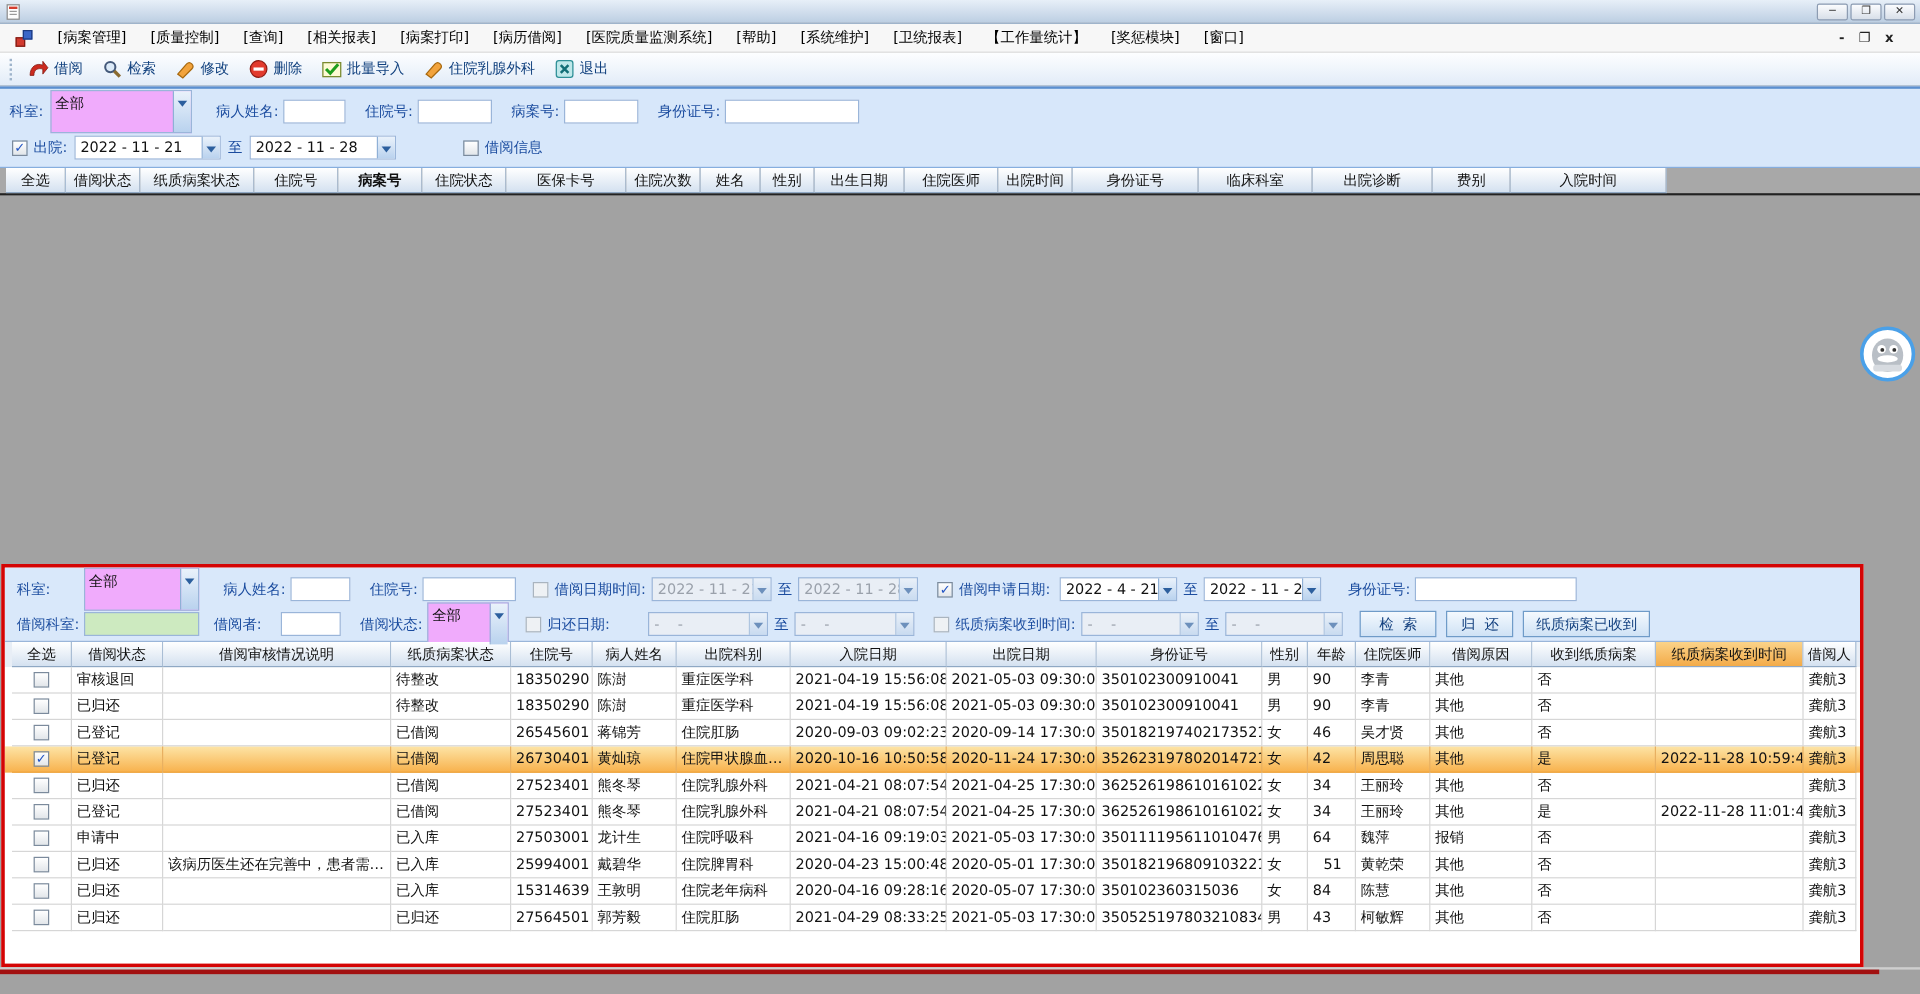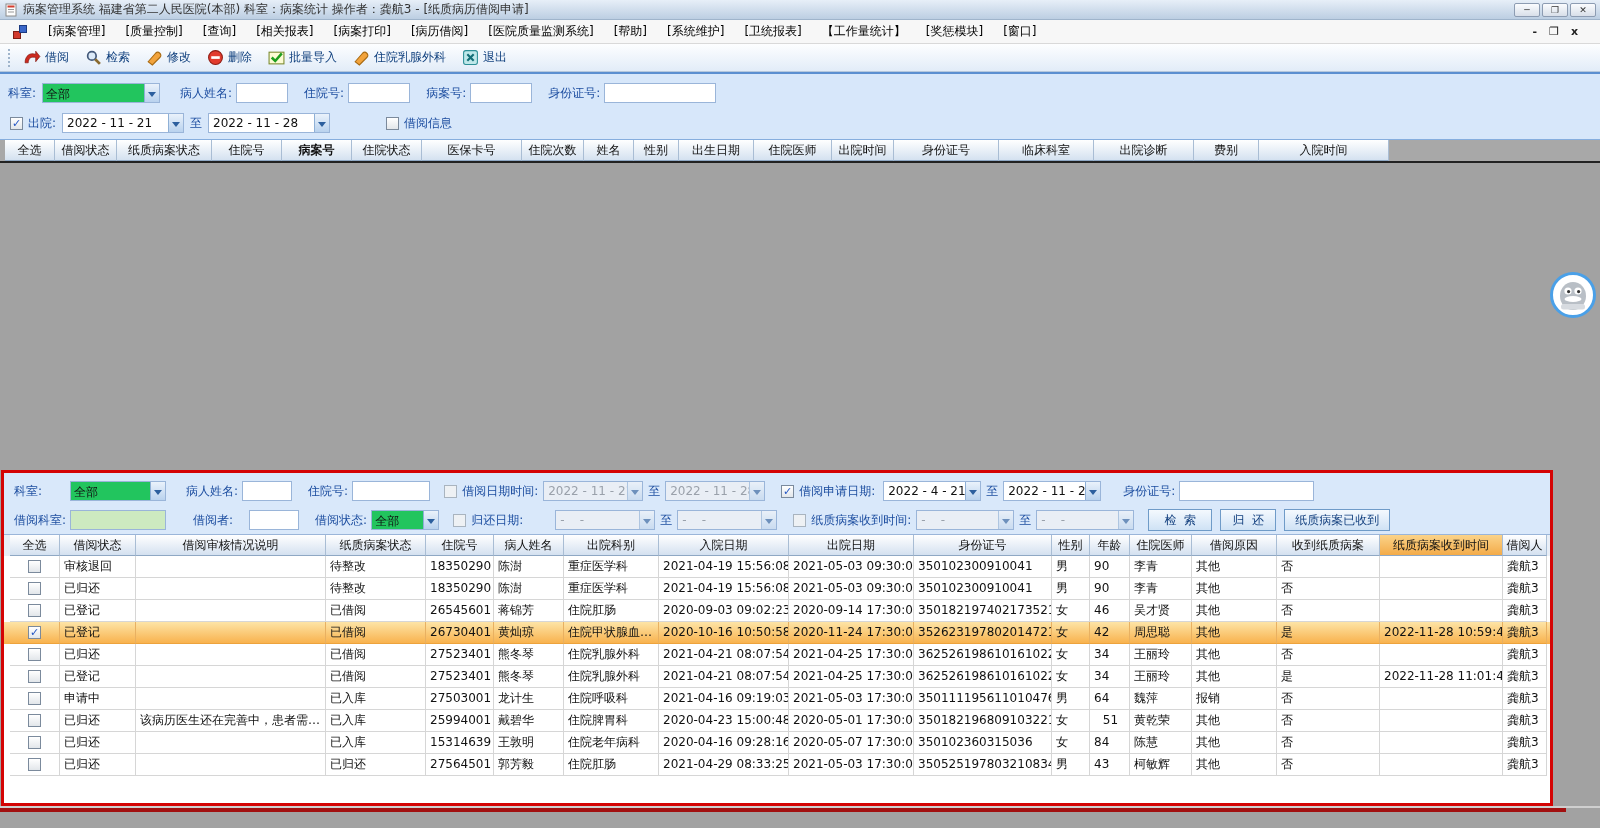--- a/index.html
+++ b/index.html
@@ -28,21 +28,21 @@
   .toolbar { height:28px; display:flex; align-items:center; background:linear-gradient(#fdfeff,#e2ecf8); border-bottom:1px solid #b6c8dc; padding:0 4px; }
   .grip { width:4px; height:18px; margin:0 4px; border-left:2px dotted #9fb4cb; }
   .tbtn { display:flex; align-items:center; gap:4px; padding:3px 8px; color:#10407e; cursor:default; white-space:nowrap; }
 
   
   .topfilter { height:68px; background:#d7e7fa; border-top:2px solid #5b8fd0; border-bottom:1px solid #86aede; padding:6px 0 0 0; }
   .frow { display:flex; align-items:center; height:26px; }
   .lbl { color:#1b4c9f; white-space:nowrap; }
   .ipt { height:20px; background:#fff; border:1px solid #9ab5d9; font:12px "DejaVu Sans",sans-serif; padding:0 3px; }
   .ipt.green { background:#cdeac0; }
-  .combo { display:flex; height:20px; background:#22c55e; border:1px solid #9ab5d9; }
+  .combo { display:flex; height:36px; background:#f0abfc; border:1px solid #9ab5d9; }
   .combo .val { flex:1; padding:2px 3px; white-space:nowrap; overflow:hidden; }
   .dbtn { width:15px; background:linear-gradient(#eaf2fb,#b9d2ee); border-left:1px solid #8fb0d6; position:relative; cursor:default; }
   .dbtn::after { content:''; position:absolute; left:3px; top:8px; border:4px solid transparent; border-top:5px solid #2c5f9e; }
   .datefield { display:flex; height:20px; background:#fff; border:1px solid #9ab5d9; }
   .datefield .dtxt { flex:1; padding:2px 4px; white-space:pre; overflow:hidden; }
   .datefield.dis { background:#e9eef5; }
   .datefield.dis .dtxt { color:#9aa1ab; }
   .datefield.dis .dbtn { opacity:.65; }
   .cb { width:13px; height:13px; min-width:13px; background:linear-gradient(#fff,#e2e6ea); border:1px solid #7b8a9c; display:inline-flex; align-items:center; justify-content:center; font-size:11px; line-height:11px; color:#2456c4; font-weight:bold; cursor:default; }
   .cb.checked::after { content:'✓'; }
@@ -86,21 +86,20 @@
 
 <div class="titlebar">
   <span class="app-ico">
     <svg width="14" height="14" viewBox="0 0 14 14">
         <rect x="2" y="1" width="10" height="12" fill="#fdfdfd" stroke="#8a8a8a"></rect>
         <rect x="3.5" y="2.5" width="7" height="2" fill="#d43d2e"></rect>
         <rect x="4" y="6" width="6" height="1" fill="#9a9a9a"></rect>
         <rect x="4" y="8.5" width="6" height="1" fill="#9a9a9a"></rect>
       </svg>
   </span>
-  <span class="title-text">病案管理系统  福建省第二人民医院(本部)  科室：病案统计 操作者：龚航3 - [纸质病历借阅申请]</span>
   <span class="win-btns">
     <span class="wbtn">─</span>
     <span class="wbtn">❐</span>
     <span class="wbtn">✕</span>
   </span>
 </div>
 
 <div class="menubar">
   <span class="menu-ico">
       <i class="sq1"></i>
@@ -296,21 +295,21 @@
       <div class="datefield" style="width:98px;margin-left:5px">
         <span class="dtxt">2022 - 11 - 28</span>
         <span class="dbtn"></span>
       </div>
       <span class="lbl" style="margin-left:22px">身份证号:</span>
       <input class="ipt" style="width: 135px; margin-left: 4px;" value="">
     </div>
     <div class="lfrow" style="margin-top:3px">
       <span class="lbl" style="margin-left:10px">借阅科室:</span>
       <input class="ipt green" style="width: 96px; margin-left: 4px;" value="">
-      <span class="lbl" style="margin-left:27px">借阅者:</span>
+      <span class="lbl" style="margin-left:12px">借阅者:</span>
       <input class="ipt" style="width: 50px; margin-left: 16px;" value="">
       <span class="lbl" style="margin-left:16px">借阅状态:</span>
       <div class="combo" style="width:68px;margin-left:4px">
         <span class="val">全部</span>
         <span class="dbtn"></span>
       </div>
       <span class="cb dim" style="margin-left:14px"></span>
       <span class="lbl" style="margin-left:5px">归还日期:</span>
       <div class="datefield dis" style="width:100px;margin-left:32px">
         <span class="dtxt">-    -</span>

